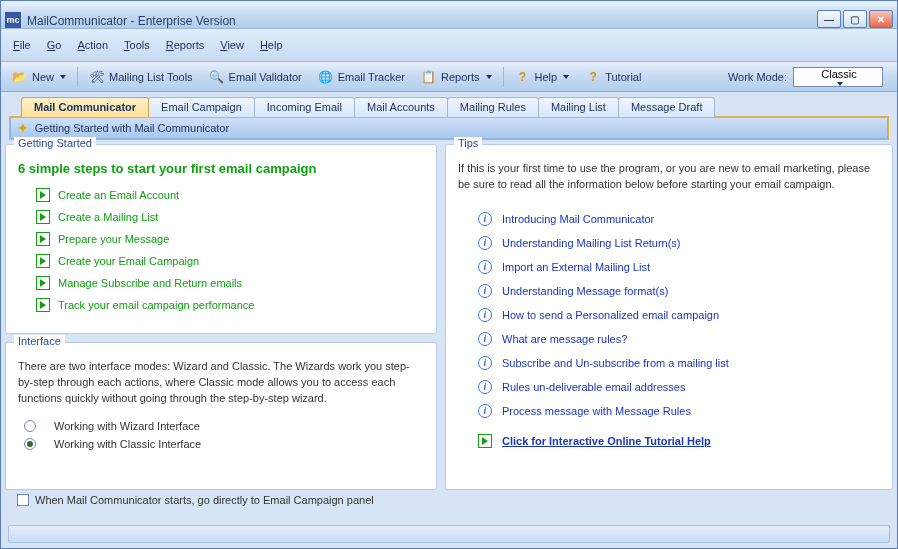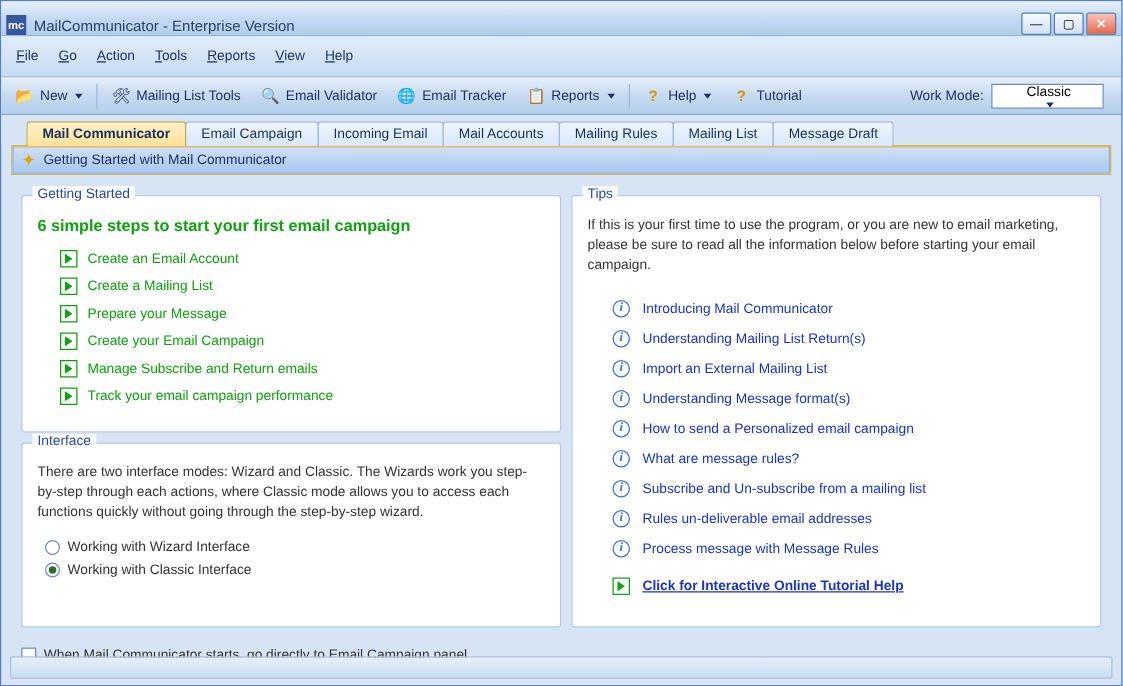--- a/index.html
+++ b/index.html
@@ -131,21 +131,21 @@
     border-top: 1px solid #d9b34e;
     display:flex;align-items:center;
     padding: 0 6px;
     gap: 6px;
     color: #1a2f5a;
     font-size: 11px;
   }
   
   .content {
     display: flex;
-    padding: 16px;
+    padding: 4px;
     gap: 8px;
     justify-content: flex-end;
   }
   .col-left { width: 432px; display:flex; flex-direction:column; gap:8px; }
   .col-right { flex: 1; }
   .fieldset {
     border: 1px solid #b7cbe6;
     border-radius: 3px;
     padding: 10px 12px 12px 12px;
     background: #fff;
@@ -178,21 +178,21 @@
     display:flex;align-items:center;justify-content:center;
   }
   .arrow-icon::after {
     content:"";
     width:0;height:0;
     border-top:4px solid transparent;
     border-bottom:4px solid transparent;
     border-left:6px solid #10a010;
   }
   .interface-text { color:#333; line-height:1.45; margin:6px 0 10px 0; }
-  .radio-row { display:flex; align-items:center; gap:6px; padding:3px 0 3px 6px; color:#333; }
+  .radio-row { display:flex; align-items:center; gap:18px; padding:3px 0 3px 6px; color:#333; }
   .radio {
     width:12px;height:12px;border:1px solid #6f8cb6;border-radius:50%;background:#fff;display:flex;align-items:center;justify-content:center;
   }
   .radio.checked::after { content:"";width:6px;height:6px;border-radius:50%;background:#2f6e2f; }
   .tips-text { color:#333; line-height:1.45; margin:6px 0 14px 0; }
   .tips-list { list-style:none; margin-left:20px; }
   .tips-list li { display:flex; align-items:center; gap:10px; padding:5px 0; }
   .info-icon {
     width:14px;height:14px;border-radius:50%;
     background:#fff;border:1.5px solid #3a6fd9;

